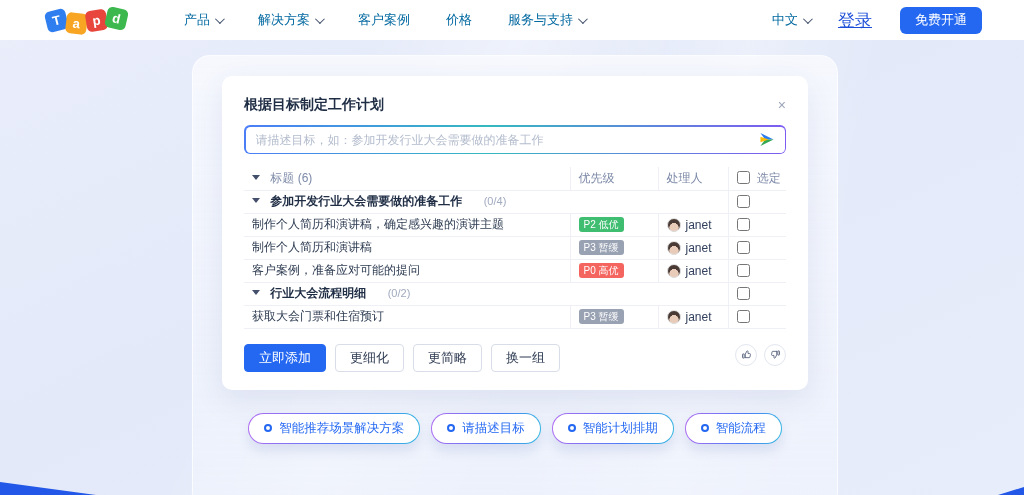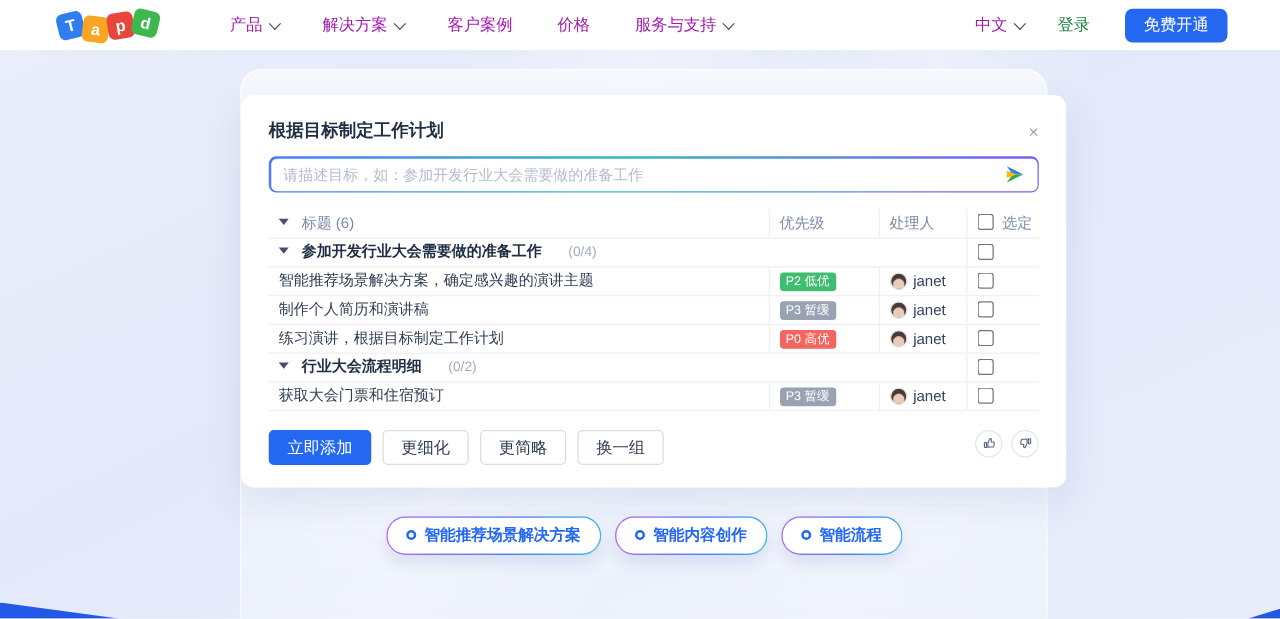--- a/index.html
+++ b/index.html
@@ -33,42 +33,42 @@
   .logo .tile{
     width:21px; height:21px; border-radius:5px; color:#fff; font-weight:bold;
     font-size:13px; display:flex; align-items:center; justify-content:center;
     position:absolute; top:7px;
   }
   .tile.t0{ left:0;  transform:rotate(-14deg); background:#2f7ef0; }
   .tile.t1{ left:20px; top:10px; transform:rotate(7deg);  background:#f7a523; }
   .tile.t2{ left:40px; transform:rotate(-9deg); background:#e8453c; }
   .tile.t3{ left:60px; top:5px; transform:rotate(13deg); background:#3cb84e; }
   .nav-items{ display:flex; align-items:center; gap:36px; margin-left:52px; }
-  .nav-item{ display:flex; align-items:center; gap:5px; font-size:13px; color:#a21caf; cursor:pointer; white-space:nowrap; }
+  .nav-item{ display:flex; align-items:center; gap:5px; font-size:13px; color:#0369a1; cursor:pointer; white-space:nowrap; }
   .chev{ width:7px; height:7px; border-right:1.4px solid #40506b; border-bottom:1.4px solid #40506b; transform:rotate(45deg) translateY(-2px); }
   .nav-spacer{ flex:1; }
   .nav-right{ display:flex; align-items:center; gap:28px; }
-  .login{ font-size:13px; color:#15803d; cursor:pointer; }
+  .login{ font-size:17px; color:#1d4ed8; cursor:pointer;text-decoration:underline; }
   .signup-btn{
     background:#2468f2; color:#fff; border:none; border-radius:6px;
     height:27px; padding:0 15px; font-size:13px; cursor:pointer;
     font-family:inherit;
   }
 
   
   .panel{
     position:absolute; left:192px; top:55px; width:646px; height:455px;
     background:linear-gradient(180deg, rgba(250,251,255,.78), rgba(242,246,253,.55));
     border:1px solid rgba(255,255,255,.75);
     border-radius:18px;
   }
 
   
   .modal{
-    width:660px; margin:20px auto 0; background:#fff; border-radius:10px;
+    width:586px; margin:20px auto 0; background:#fff; border-radius:10px;
     box-shadow:0 10px 30px rgba(50,70,140,.10);
     padding:20px 22px 18px;
   }
   .modal-header{ display:flex; align-items:center; justify-content:space-between; margin-bottom:11px; }
   .modal-title{ font-size:14px; font-weight:bold; color:#1f2d45; }
   .close-x{ font-size:14px; color:#9aa5b8; cursor:pointer; line-height:1; }
 
   .input-wrap{
     display:flex; align-items:flex-start; height:29px; border-radius:6px; padding:1.5px;
     background:linear-gradient(90deg,#4b7df7,#35b9c0 45%,#7e5bf2);
@@ -131,21 +131,21 @@
   }
 
   
   .pills{ display:flex; justify-content:center; gap:11px; margin-top:23px; }
   .pill{
     display:flex; align-items:center; gap:7px; height:31px; padding:0 15px;
     border-radius:17px; border:1.5px solid transparent; cursor:pointer;
     background:linear-gradient(#fff,#fff) padding-box,
                linear-gradient(100deg,#b06cf2,#4d7df7 60%,#35b9e0) border-box;
     box-shadow:0 7px 12px rgba(80,100,180,.14);
-    font-size:12.5px; color:#2468f2; white-space:nowrap;font-weight:bold;
+    font-size:12.5px; color:#2468f2; white-space:nowrap;
   }
   .pill .ring{
     width:8px; height:8px; border-radius:50%; border:2px solid #2468f2; flex:0 0 8px;
   }
 </style>
 </head>
 <body>
 
 <div class="bg-streaks"></div>
 <div class="corner-blue left"></div>
@@ -228,21 +228,21 @@
         <tr>
           <td colspan="3">
             <span class="tri"></span>
             <span class="group-title">参加开发行业大会需要做的准备工作</span>
             <span class="group-count">(0/4)</span>
           </td>
           <td class="c-sel"><input type="checkbox" style=""></td>
         </tr>
 
         <tr>
-          <td class="t-title">智能推荐场景解决方案，确定感兴趣的演讲主题</td>
+          <td class="t-title">制作个人简历和演讲稿，确定感兴趣的演讲主题</td>
           <td class="c-pri"><span class="badge" style="background-color: rgb(63, 189, 112);">P2 低优</span></td>
           <td class="c-ass">
               <span class="assignee">
                 <span class="avatar"></span>
                 <span>janet</span>
               </span>
             </td>
           <td class="c-sel"><input type="checkbox" style=""></td>
         </tr>
         <tr>
@@ -250,21 +250,21 @@
           <td class="c-pri"><span class="badge" style="background-color: rgb(153, 162, 179);">P3 暂缓</span></td>
           <td class="c-ass">
               <span class="assignee">
                 <span class="avatar"></span>
                 <span>janet</span>
               </span>
             </td>
           <td class="c-sel"><input type="checkbox" style=""></td>
         </tr>
         <tr>
-          <td class="t-title">练习演讲，根据目标制定工作计划</td>
+          <td class="t-title">客户案例，准备应对可能的提问</td>
           <td class="c-pri"><span class="badge" style="background-color: rgb(244, 101, 95);">P0 高优</span></td>
           <td class="c-ass">
               <span class="assignee">
                 <span class="avatar"></span>
                 <span>janet</span>
               </span>
             </td>
           <td class="c-sel"><input type="checkbox" style=""></td>
         </tr>
 
@@ -310,20 +310,24 @@
     </div>
   </div>
 
   <div class="pills">
     <div class="pill">
       <span class="ring"></span>
       <span>智能推荐场景解决方案</span>
     </div>
     <div class="pill">
       <span class="ring"></span>
-      <span>智能内容创作</span>
+      <span>请描述目标</span>
+    </div>
+    <div class="pill">
+      <span class="ring"></span>
+      <span>智能计划排期</span>
     </div>
     <div class="pill">
       <span class="ring"></span>
       <span>智能流程</span>
     </div>
   </div>
 </section>
 
 </body></html>

